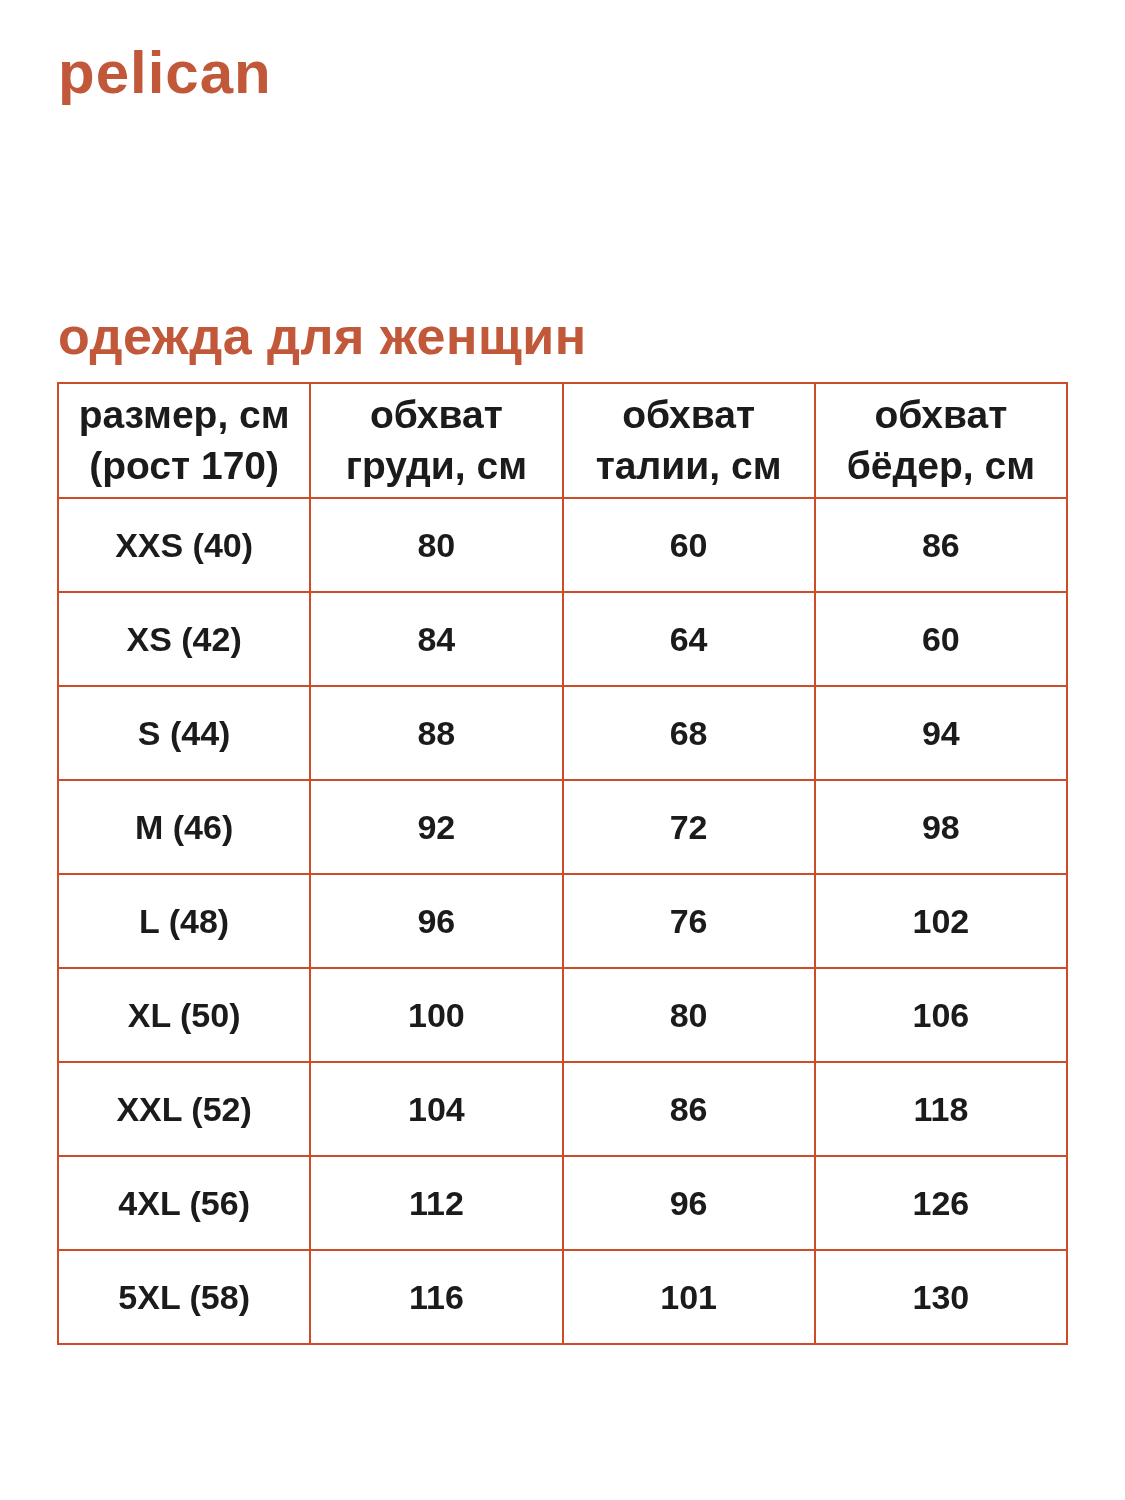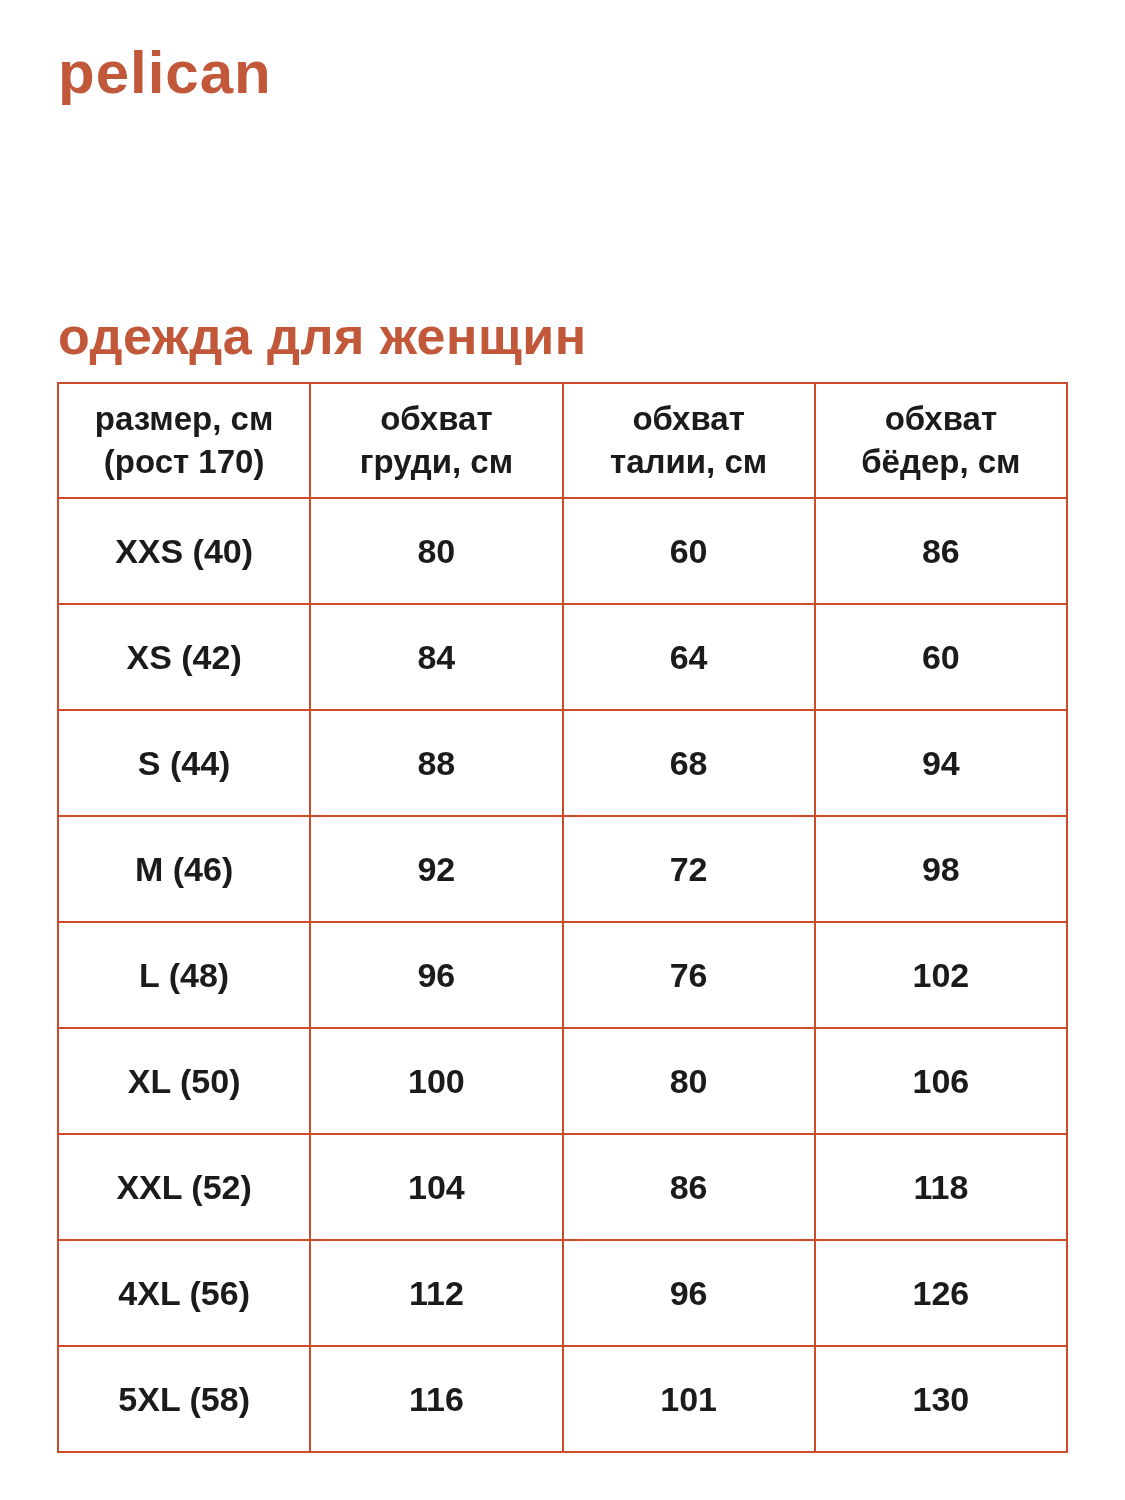--- a/index.html
+++ b/index.html
@@ -42,25 +42,25 @@
   .size-table th, .size-table td {
     border: 2px solid var(--table-border, #cc4b28);
     text-align: center;
     vertical-align: middle;
     font-weight: bold;
     color: var(--text, #1b1b1b);
     background: #ffffff;
   }
   .size-table th {
     height: 115px;
-    font-size: 33px;
+    font-size: 39px;
     line-height: 1.3;
   }
   .size-table td {
-    height: 106px;
+    height: 94px;
     font-size: 34px;
   }
   .size-table th span { display: block; }
 </style>
 </head>
 <body>
 
 <div class="page">
 
   <div class="logo">pelican</div>

